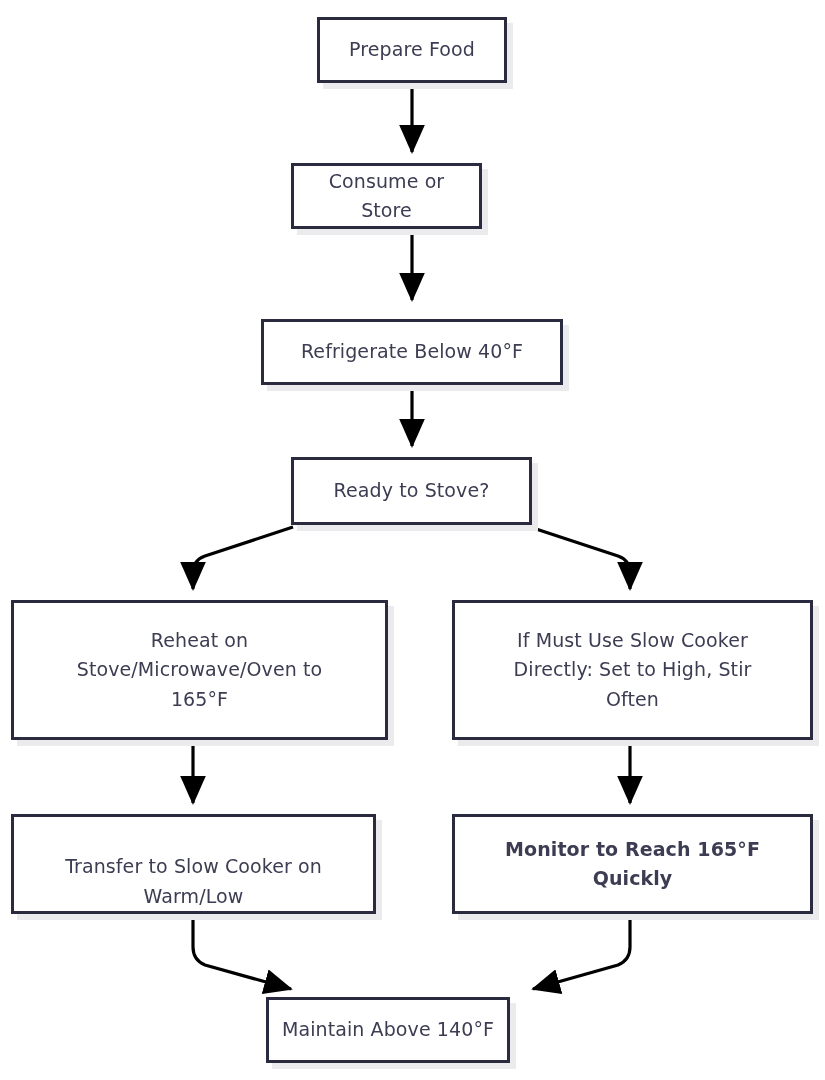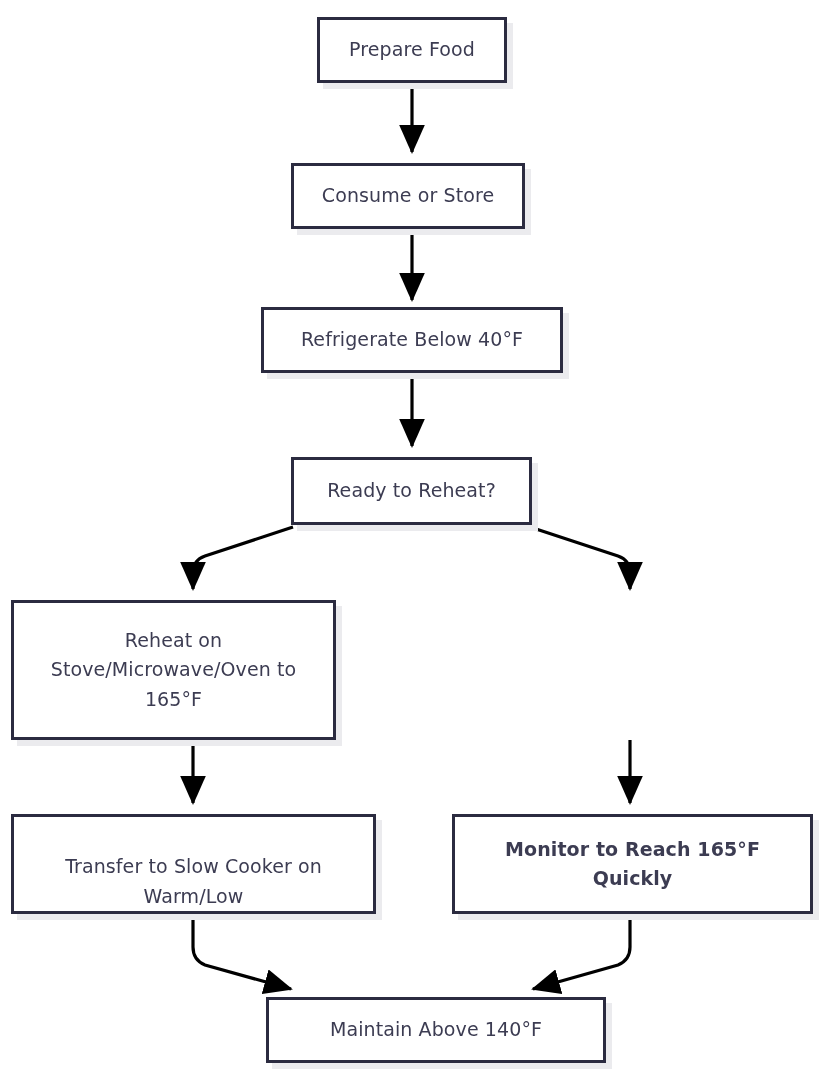--- a/index.html
+++ b/index.html
@@ -73,46 +73,51 @@
       <path d="M 630 740 L 630 803"></path>
       <path d="M 193 914 L 193 947 Q 193 960 205 965 L 291 989"></path>
       <path d="M 630 914 L 630 947 Q 630 960 618 965 L 533 989"></path>
     </g>
   </svg>
 
   <div class="node" style="left:317px; top:17px; width:190px; height:66px;justify-content:center;">
     <span class="node-label">Prepare Food</span>
   </div>
 
-  <div class="node" style="left:291px; top:163px; width:234px; height:66px;">
+  <div class="node" style="left:291px; top:163px; width:191px; height:66px;">
     <span class="node-label">Consume or Store</span>
   </div>
 
-  <div class="node" style="left:261px; top:307px; width:302px; height:66px;">
+  <div class="node" style="left:261px; top:319px; width:302px; height:66px;">
     <span class="node-label">Refrigerate Below 40°F</span>
   </div>
 
   <div class="node" style="left:291px; top:457px; width:241px; height:68px;">
-    <span class="node-label">Ready to Reheat?</span>
+    <span class="node-label">Ready to Stove?</span>
   </div>
 
-  <div class="node" style="left:11px; top:600px; width:325px; height:140px;">
+  <div class="node" style="left:11px; top:600px; width:377px; height:140px;">
     <span class="node-label">Reheat on
 Stove/Microwave/Oven to
 165°F</span>
   </div>
 
+  <div class="node" style="left:452px; top:600px; width:361px; height:140px;">
+    <span class="node-label">If Must Use Slow Cooker
+Directly: Set to High, Stir
+Often</span>
+  </div>
 
   <div class="node" style="left:11px; top:814px; width:365px; height:100px;align-items:flex-end;">
     <span class="node-label">Transfer to Slow Cooker on
 Warm/Low</span>
   </div>
 
   <div class="node" style="left:452px; top:814px; width:361px; height:100px;font-weight:bold;">
     <span class="node-label">Monitor to Reach 165°F
 Quickly</span>
   </div>
 
-  <div class="node" style="left:266px; top:997px; width:340px; height:66px;">
+  <div class="node" style="left:266px; top:997px; width:244px; height:66px;">
     <span class="node-label">Maintain Above 140°F</span>
   </div>
 
 </div>
 
 </body></html>

